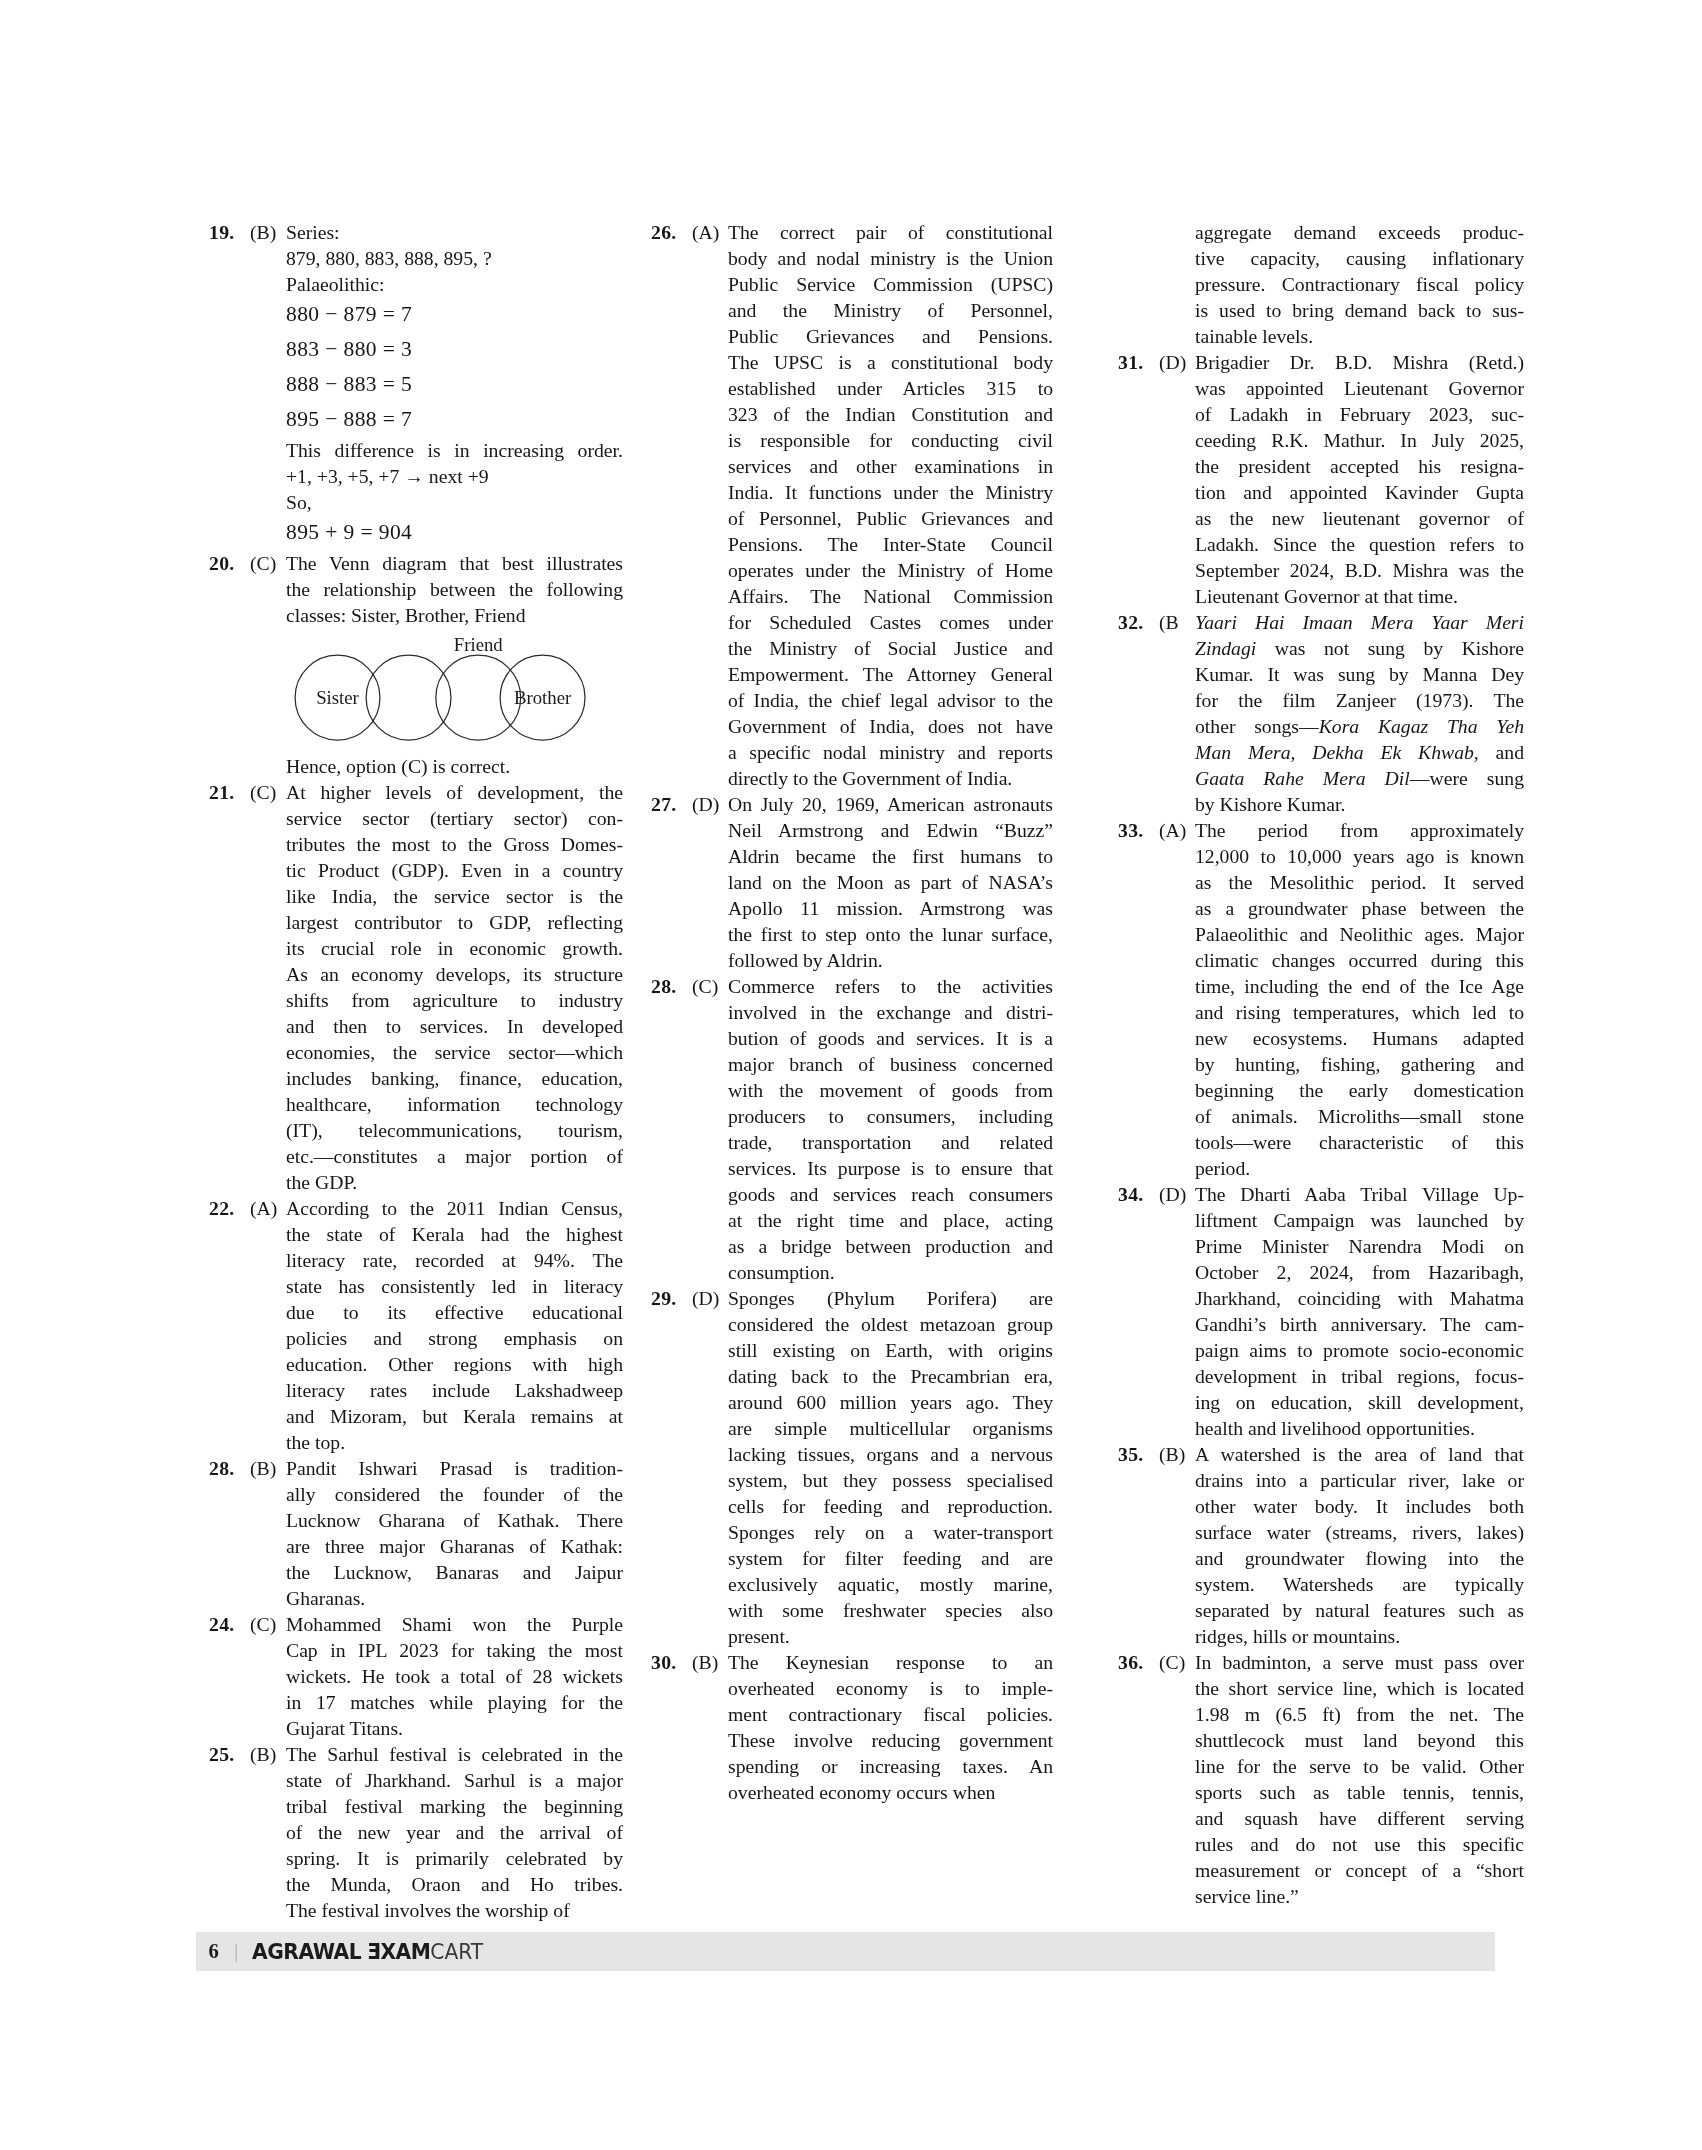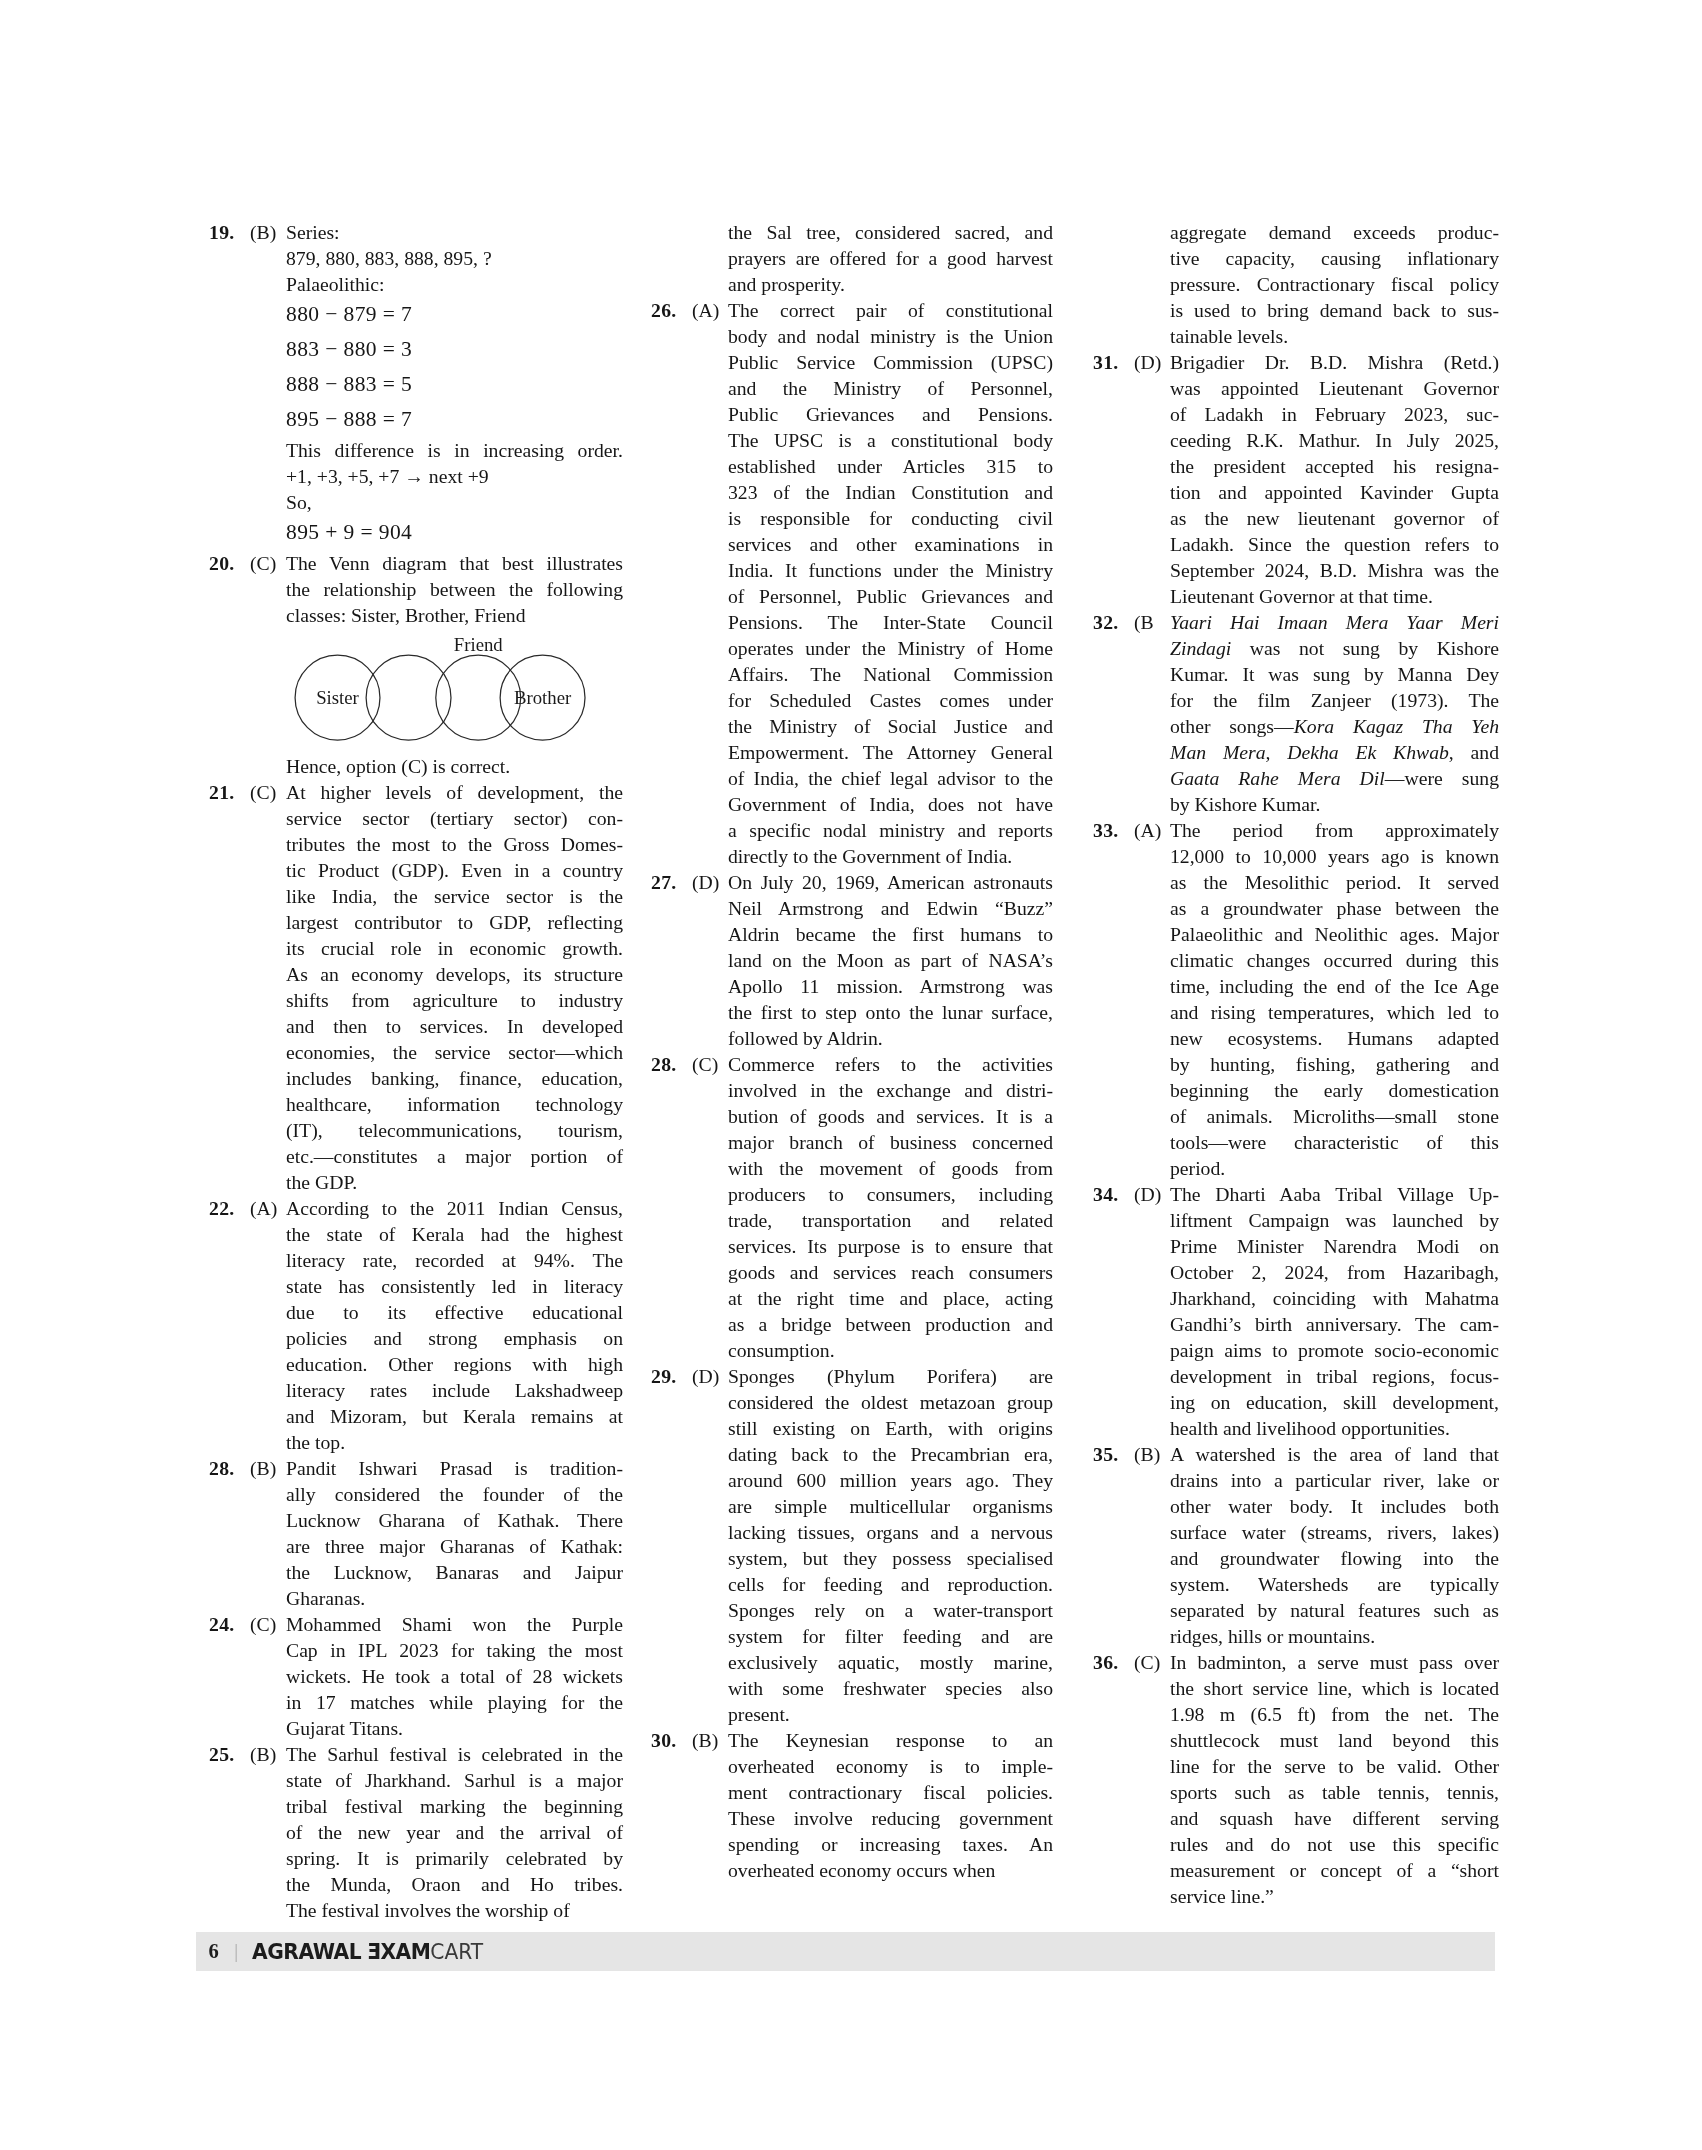--- a/index.html
+++ b/index.html
@@ -5,21 +5,21 @@
   html,body{margin:0;padding:0;}
   body{
     width:1703px;height:2150px;background:#ffffff;
     font-family:"Liberation Serif", serif;color:#161616;
     position:relative;overflow:hidden;
   }
   .page{position:absolute;left:0;top:0;width:1703px;height:1749px;background:#ffffff;}
   .col{position:absolute;top:219px;}
   #col1{left:209px;width:414px;}
   #col2{left:651px;width:402px;}
-  #col3{left:1093px;width:406px;}
+  #col3{left:1118px;width:406px;}
   .item{position:relative;padding-left:77px;}
   .num{
     position:absolute;left:0;top:0;font-weight:bold;
     font-size:19.7px;line-height:26px;letter-spacing:0.3px;
   }
   .opt{position:absolute;left:41px;top:0;font-size:19.7px;line-height:26px;}
   .line{
     font-size:19.7px;line-height:26px;text-align:left;
     min-height:26px;
   }
@@ -148,25 +148,20 @@
           <div class="line just"><span>The Sarhul festival is celebrated in the</span></div>
           <div class="line just"><span>state of Jharkhand. Sarhul is a major</span></div>
           <div class="line just"><span>tribal festival marking the beginning</span></div>
           <div class="line just"><span>of the new year and the arrival of</span></div>
           <div class="line just"><span>spring. It is primarily celebrated by</span></div>
           <div class="line just"><span>the Munda, Oraon and Ho tribes.</span></div>
           <div class="line"><span>The festival involves the worship of</span></div>
         </div>
       </div>
       <div class="col" id="col2">
-        <div class="item">
-          <div class="line just"><span>the Sal tree, considered sacred, and</span></div>
-          <div class="line just"><span>prayers are offered for a good harvest</span></div>
-          <div class="line"><span>and prosperity.</span></div>
-        </div>
         <div class="item">
           <span class="num">26.</span>
           <span class="opt">(A)</span>
           <div class="line just"><span>The correct pair of constitutional</span></div>
           <div class="line just"><span>body and nodal ministry is the Union</span></div>
           <div class="line just"><span>Public Service Commission (UPSC)</span></div>
           <div class="line just"><span>and the Ministry of Personnel,</span></div>
           <div class="line just"><span>Public Grievances and Pensions.</span></div>
           <div class="line just"><span>The UPSC is a constitutional body</span></div>
           <div class="line just"><span>established under Articles 315 to</span></div>

